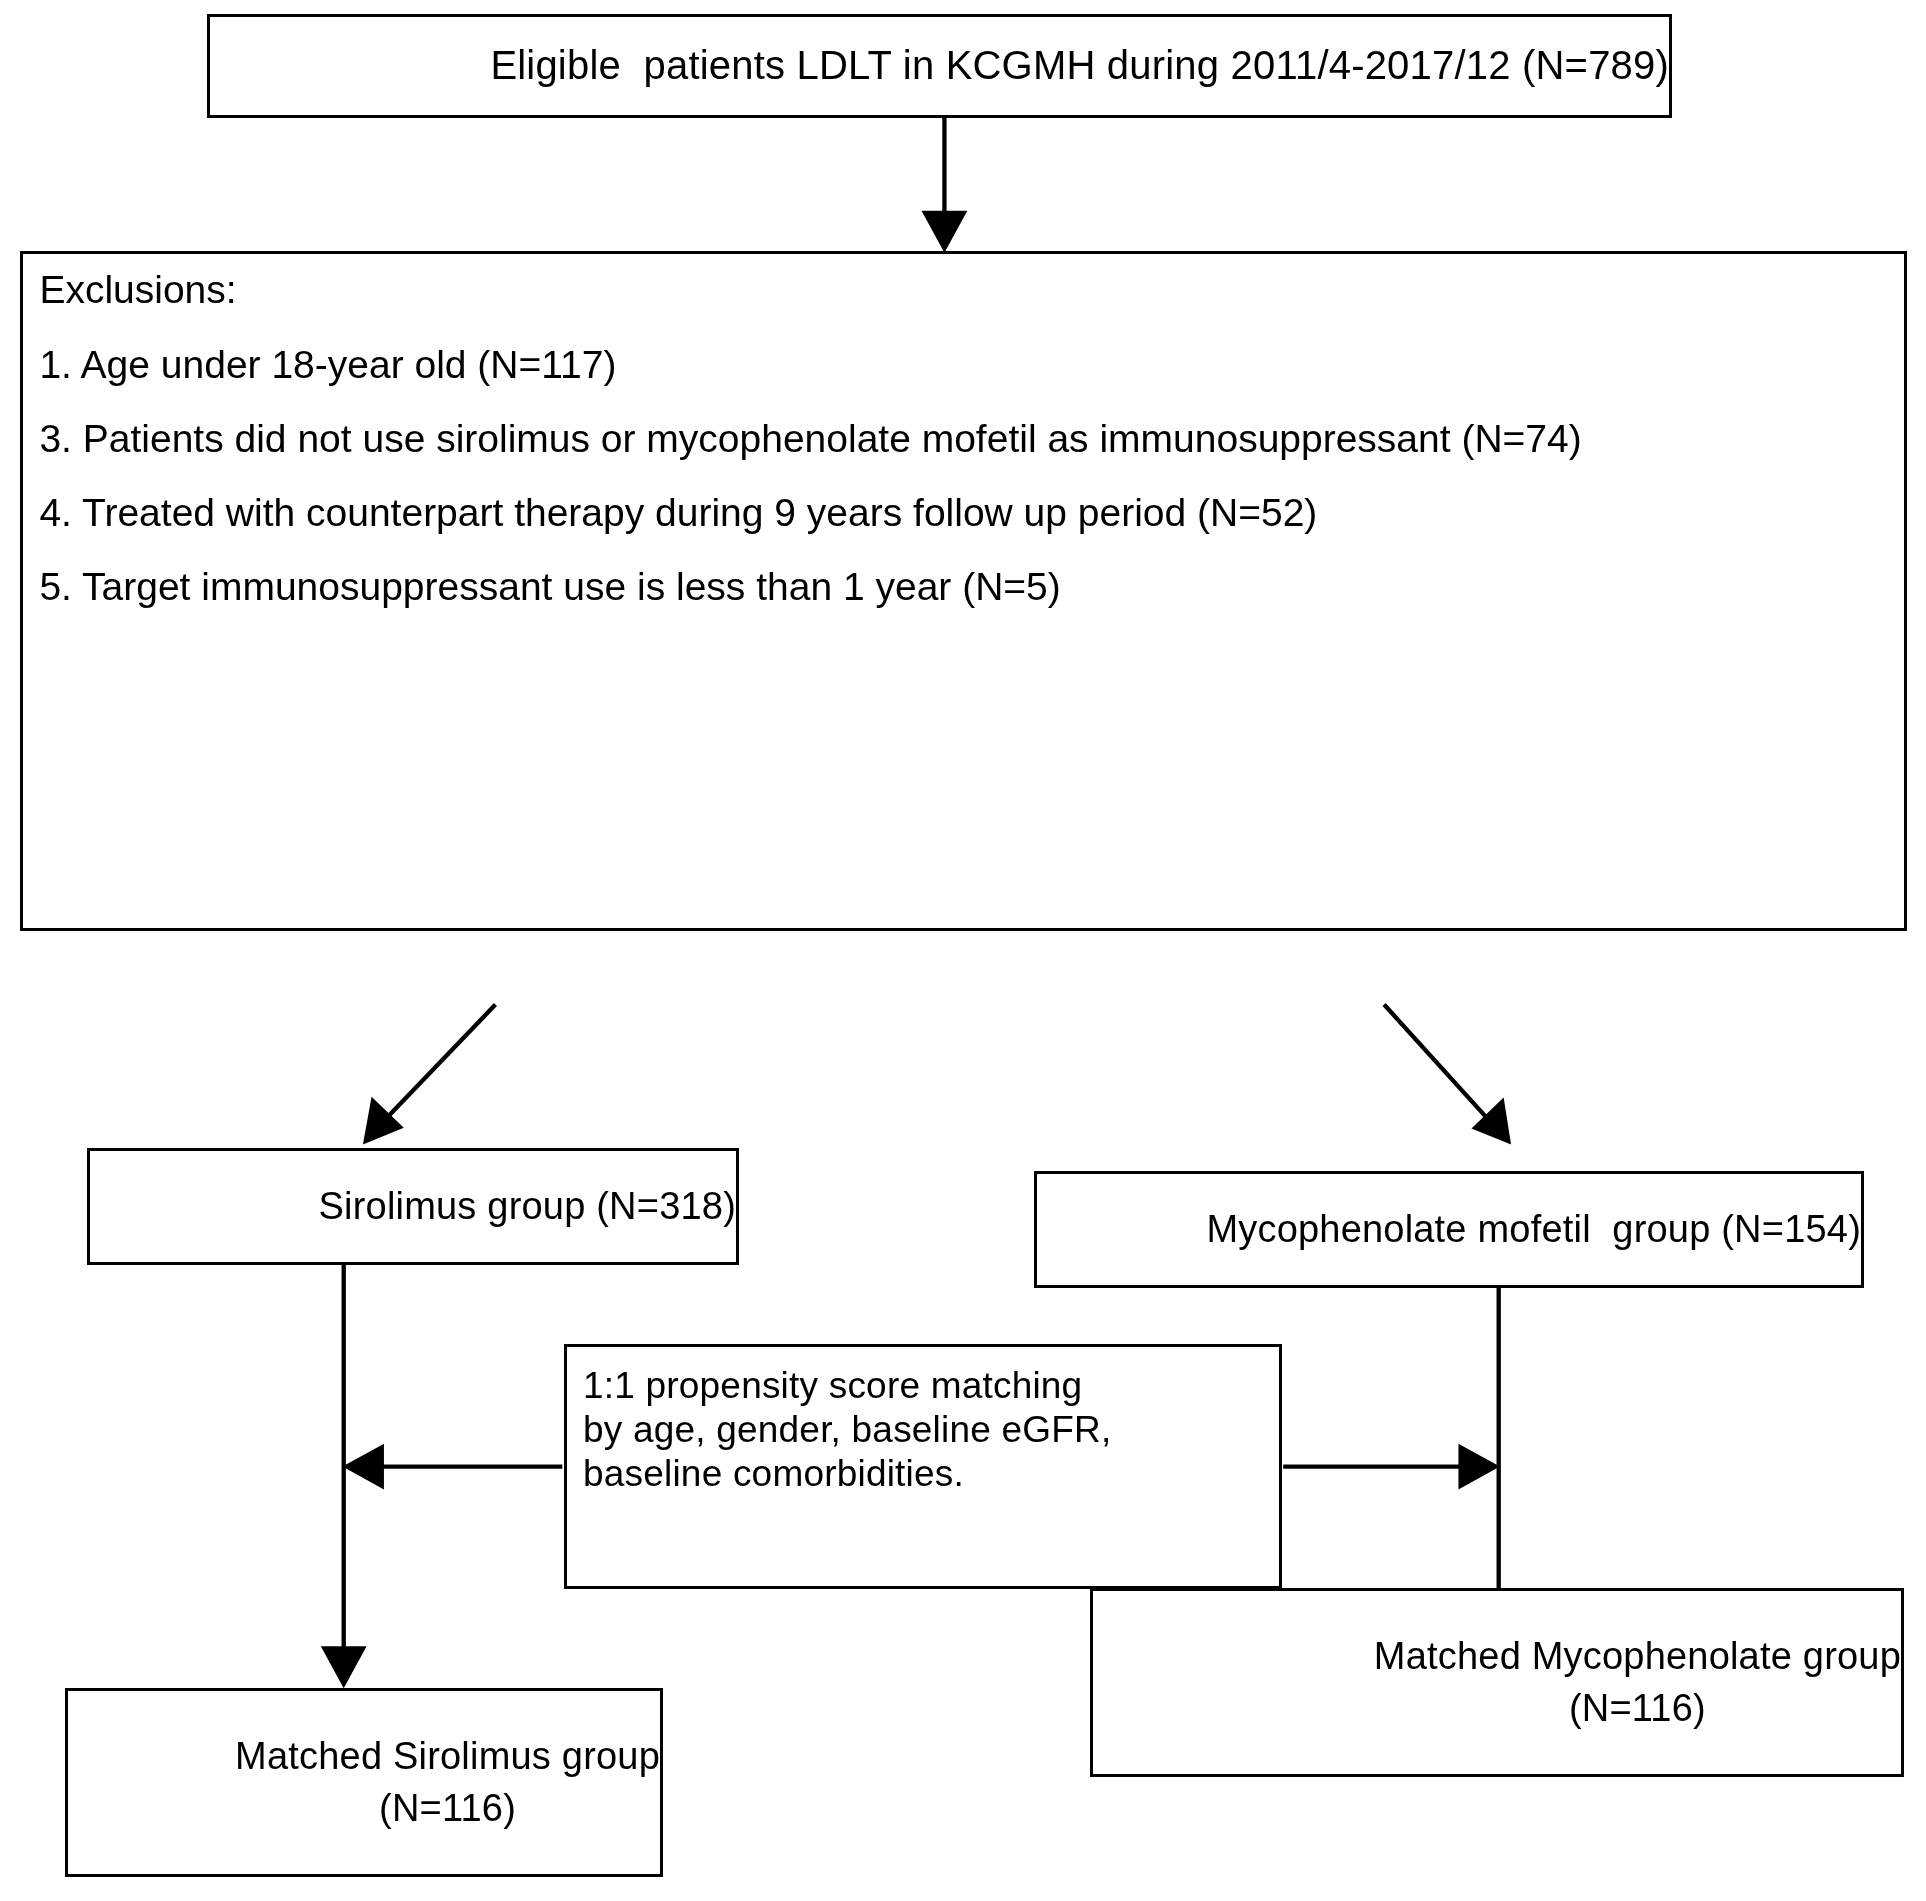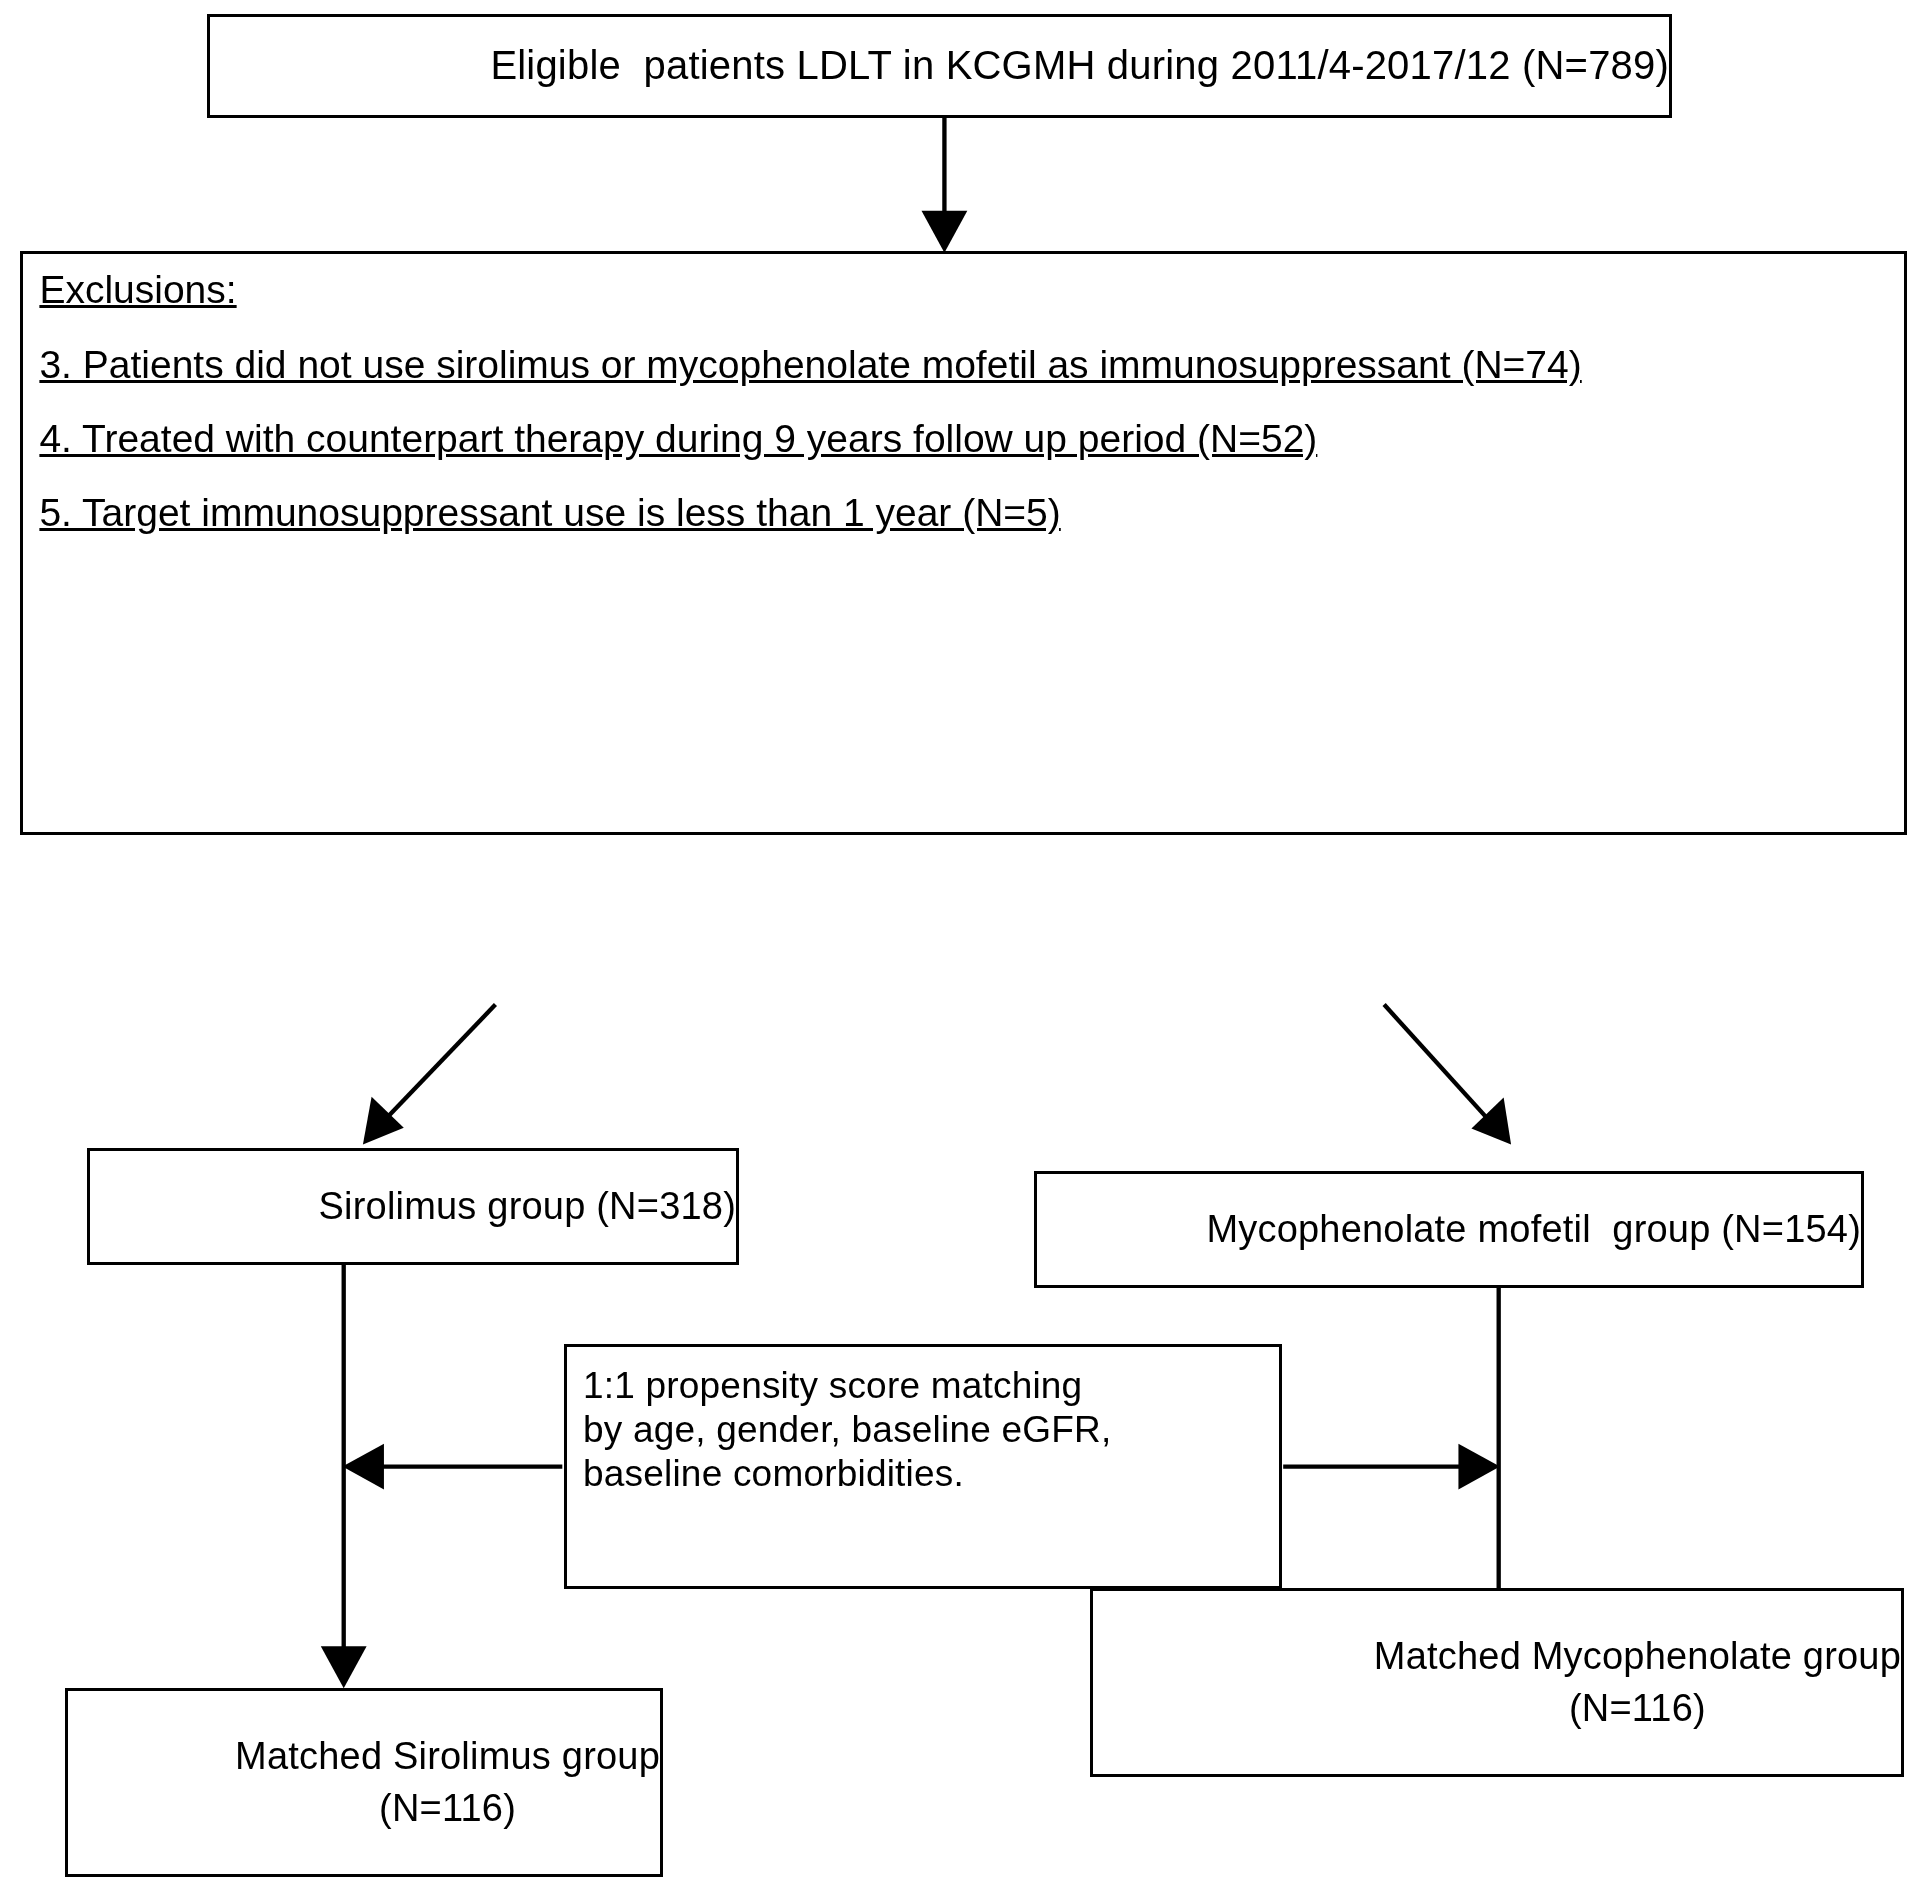--- a/index.html
+++ b/index.html
@@ -48,24 +48,23 @@
     width: 1465px;
     height: 104px;
   }
   #box-eligible .box-text { font-size: 40px; }
 
   
   #box-exclusions {
     left: 20.4px;
     top: 251px;
     width: 1887px;
-    height: 584px;
+    height: 680px;
     flex-direction: column;
     padding: 16px 16px 0 16px;
-    text-decoration: underline;
   }
   #box-exclusions .excl-title {
     font-size: 39px;
     line-height: 1;
     margin-bottom: 36px;
   }
   #box-exclusions .excl-item {
     font-size: 39px;
     line-height: 1;
     margin-bottom: 35px;
@@ -182,20 +181,21 @@
     </g>
 
   </svg>
 
   <div class="box box-center" id="box-eligible">
     <span class="box-text">Eligible  patients LDLT in KCGMH during 2011/4-2017/12 (N=789)</span>
   </div>
 
   <div class="box box-left" id="box-exclusions">
     <span class="excl-title">Exclusions:</span>
+    <span class="excl-item">1. Age under 18-year old (N=117)</span>
     <span class="excl-item">3. Patients did not use sirolimus or mycophenolate  mofetil as immunosuppressant  (N=74)</span>
     <span class="excl-item">4. Treated with  counterpart therapy during 9 years follow up period (N=52)</span>
     <span class="excl-item">5. Target immunosuppressant  use is less than 1 year (N=5)</span>
   </div>
 
   <div class="box box-center" id="box-sirolimus">
     <span class="box-text">Sirolimus group (N=318)</span>
   </div>
 
   <div class="box box-center" id="box-mycophenolate">

